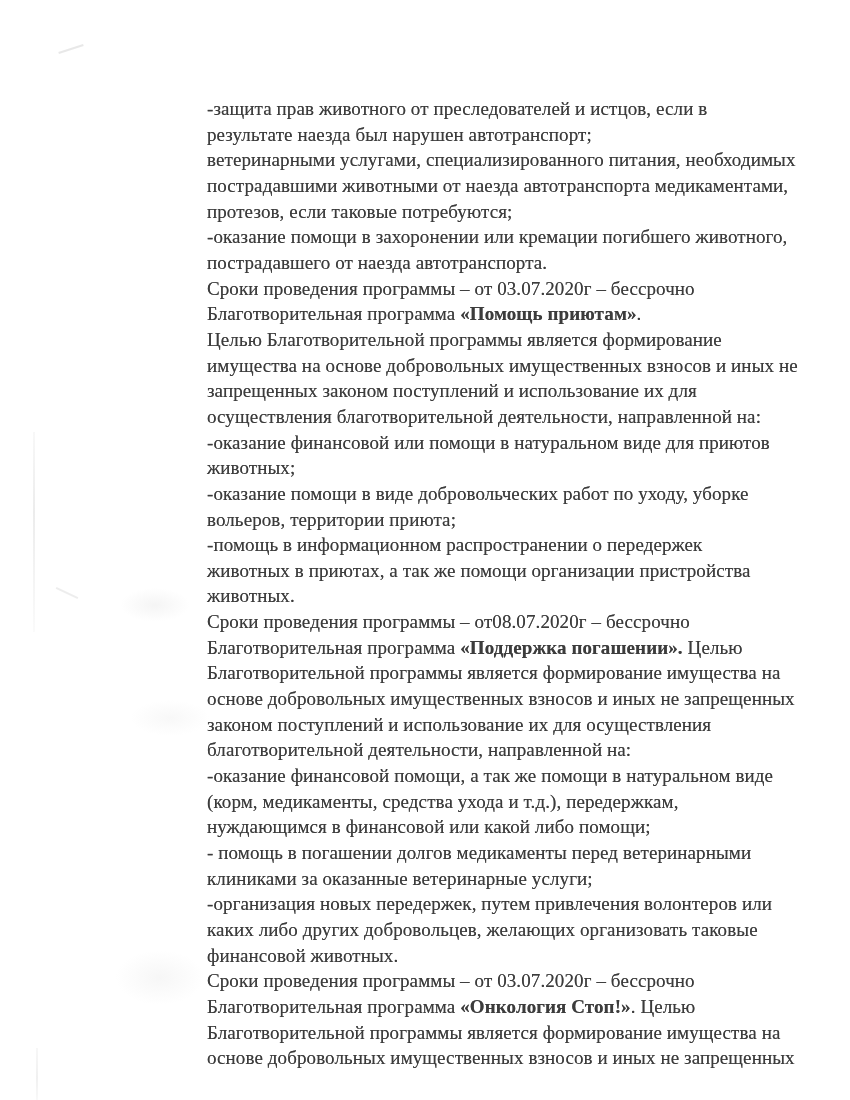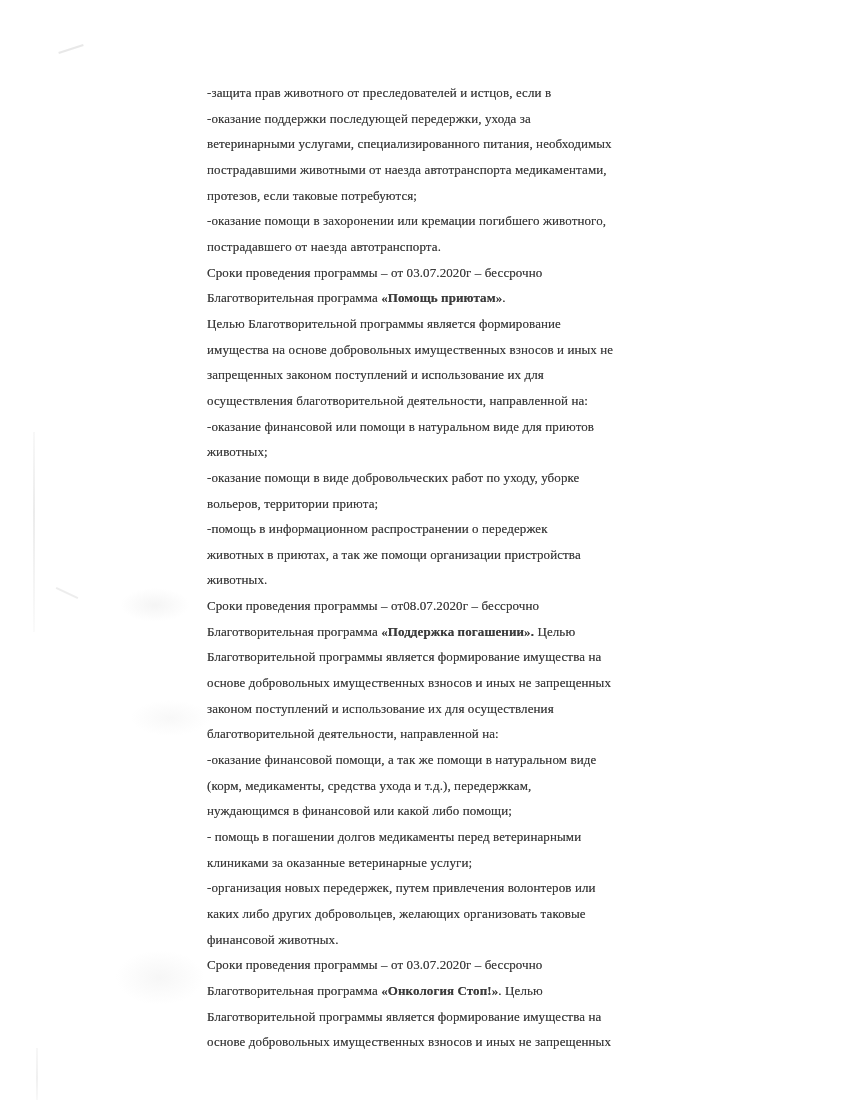--- a/index.html
+++ b/index.html
@@ -15,23 +15,23 @@
     font-family: "Liberation Serif", serif;
   }
   .scan-page {
     position: absolute;
     inset: 0;
     background: #ffffff;
   }
   .text-block {
     position: absolute;
     left: 207px;
-    top: 80px;
+    top: 96px;
     width: 632px;
-    font-size: 13px;
+    font-size: 19px;
     line-height: 25.65px;
     letter-spacing: 0.1px;
     text-shadow: 0 0 0.6px rgba(80,80,80,0.75);
   }
   .line {
     white-space: nowrap;
   }
   .bold {
     font-weight: bold;
     text-align: center;
@@ -81,21 +81,21 @@
   <div class="artifact artifact-scratch1"></div>
   <div class="artifact artifact-vline"></div>
   <div class="artifact artifact-vline2"></div>
   <div class="artifact artifact-smudge1"></div>
   <div class="artifact artifact-smudge2"></div>
   <div class="artifact artifact-smudge3"></div>
   <div class="artifact artifact-scratch2"></div>
 
   <div class="text-block" style="color: rgb(60, 60, 60);">
       <div class="line"><span>-защита прав животного от преследователей и истцов, если в</span></div>
-      <div class="line"><span>-оказание поддержки последующей передержки, ухода за</span></div>
+      <div class="line"><span>результате наезда был нарушен автотранспорт;</span></div>
       <div class="line"><span>ветеринарными услугами, специализированного питания, необходимых</span></div>
       <div class="line"><span>пострадавшими животными от наезда автотранспорта медикаментами,</span></div>
       <div class="line"><span>протезов, если таковые потребуются;</span></div>
       <div class="line"><span>-оказание помощи в захоронении или кремации погибшего животного,</span></div>
       <div class="line"><span>пострадавшего от наезда автотранспорта.</span></div>
       <div class="line"><span>Сроки проведения программы – от 03.07.2020г – бессрочно</span></div>
       <div class="line"><span>Благотворительная программа </span><span class="bold">«Помощь приютам»</span><span>.</span></div>
       <div class="line"><span>Целью Благотворительной программы является формирование</span></div>
       <div class="line"><span>имущества на основе добровольных имущественных взносов и иных не</span></div>
       <div class="line"><span>запрещенных законом поступлений и использование их для</span></div>

